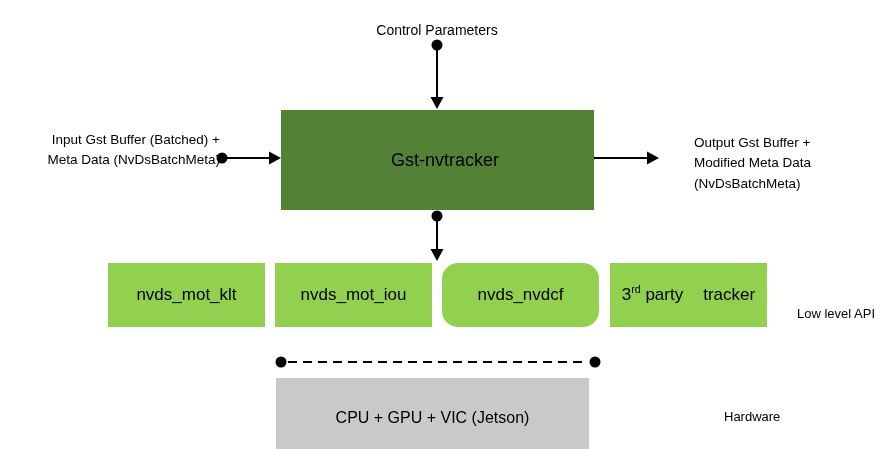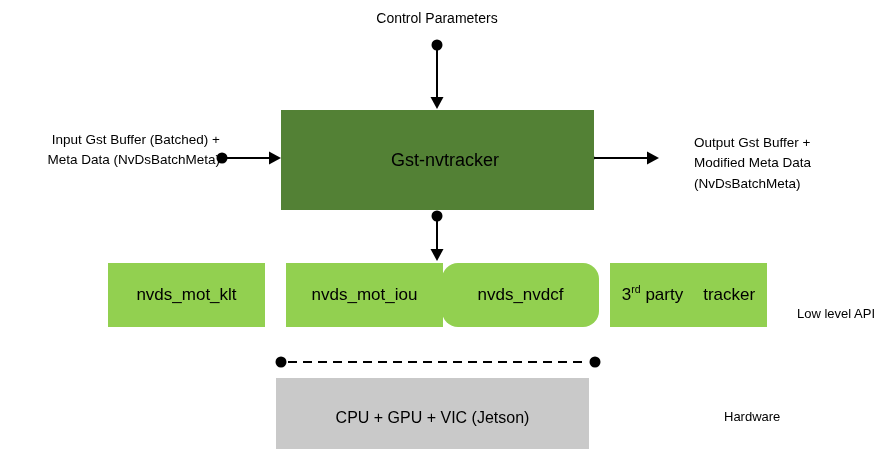--- a/index.html
+++ b/index.html
@@ -24,21 +24,21 @@
     height: 449px;
     pointer-events: none;
   }
   .label {
     position: absolute;
     font-size: 13.5px;
     line-height: 1.5;
     white-space: pre-line;
   }
   .control-label {
-    top: 8px;
+    top: 20px;
     left: 337px;
     width: 200px;
     text-align: center;
     font-size: 14px;
   }
   .input-label {
     top: 130px;
     left: 5px;
     width: 215px;
     text-align: right;
@@ -139,21 +139,21 @@
 
   <div class="label input-label">Input Gst Buffer (Batched) +
 Meta Data (NvDsBatchMeta)</div>
   <div class="label output-label">Output Gst Buffer +
 Modified Meta Data
 (NvDsBatchMeta)</div>
 
   <div class="box module-box" style="left:108px;">
     <span>nvds_mot_klt</span>
   </div>
-  <div class="box module-box" style="left:286px;text-align:center;">
+  <div class="box module-box" style="left:275px;text-align:center;">
     <span>nvds_mot_iou</span>
   </div>
   <div class="box module-box" style="left:442px;border-radius:16px;">
     <span>nvds_nvdcf</span>
   </div>
   <div class="box module-box" style="left:610px;">
     <span class="two-line">
       <span><span>3</span><sup>rd</sup><span> party</span></span>
       <span>tracker</span>
     </span>

